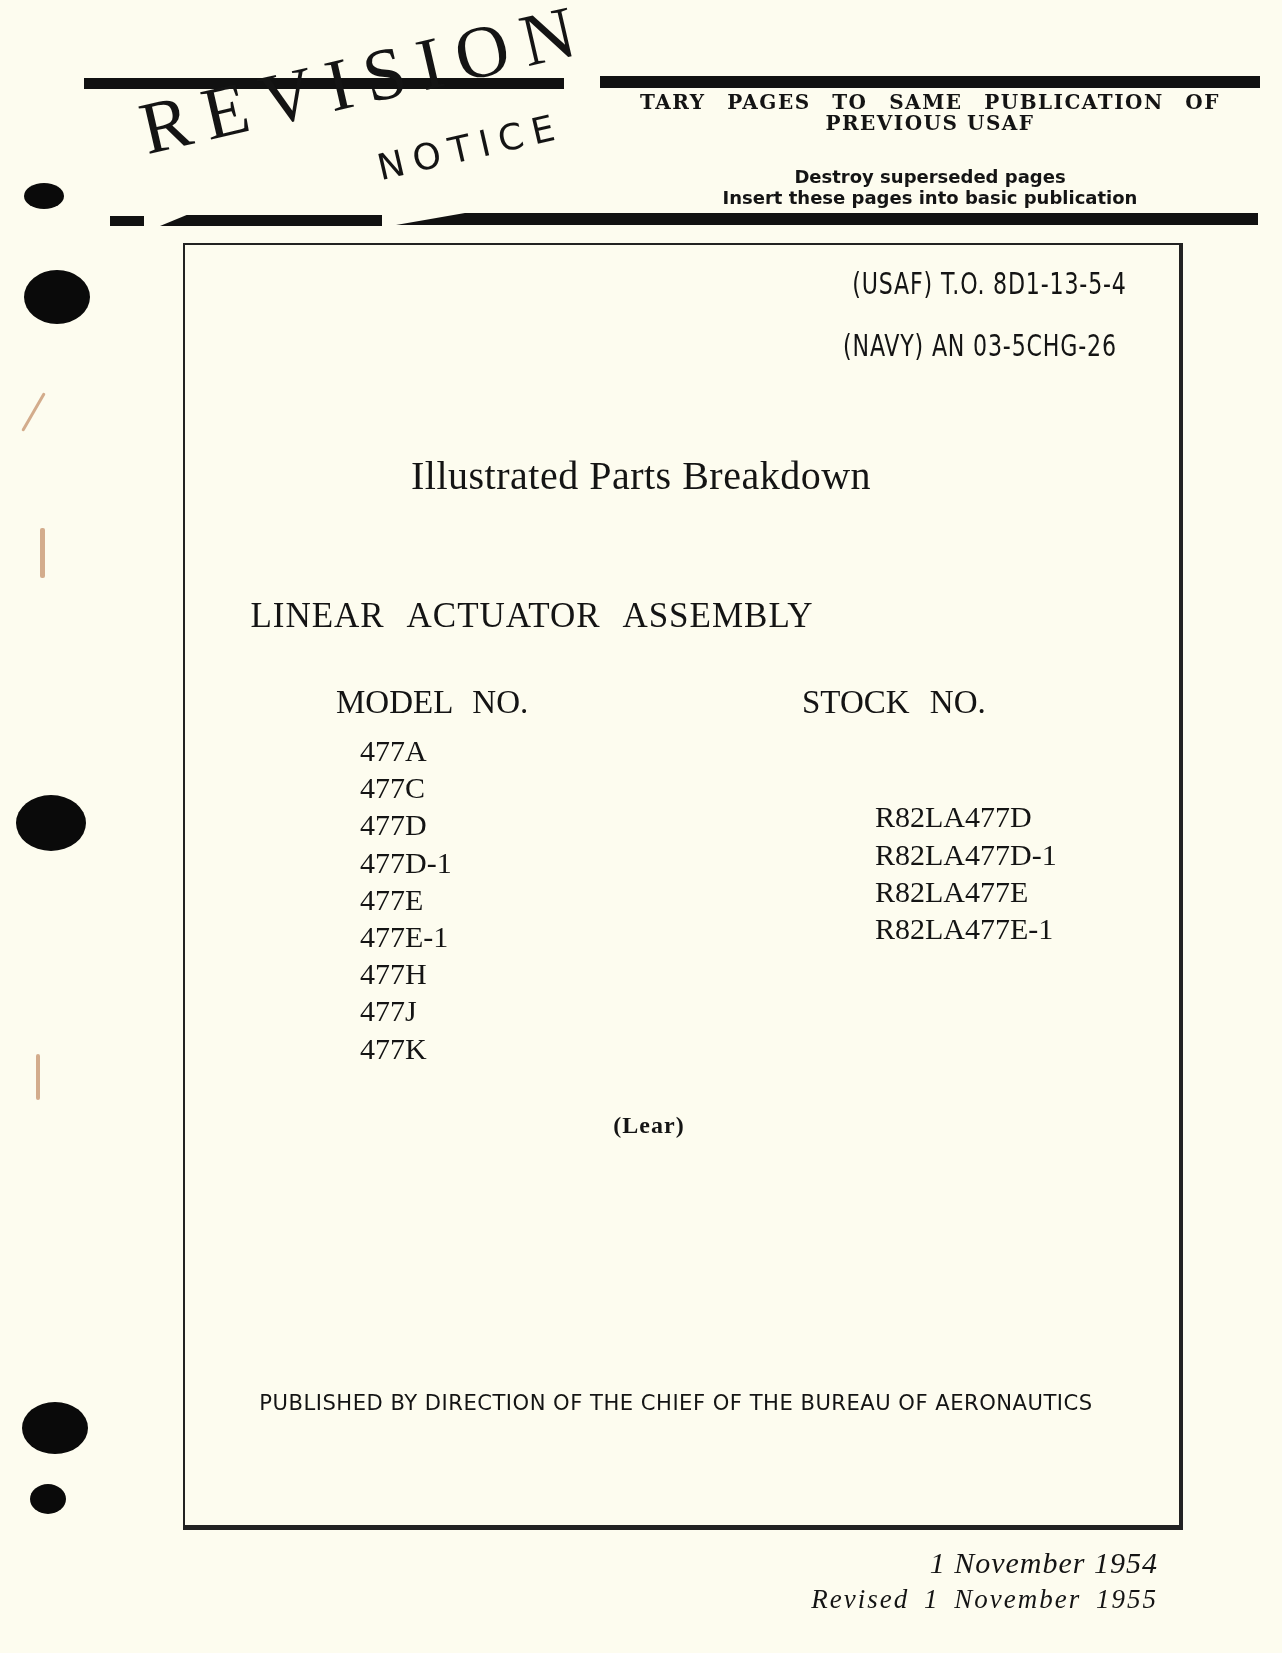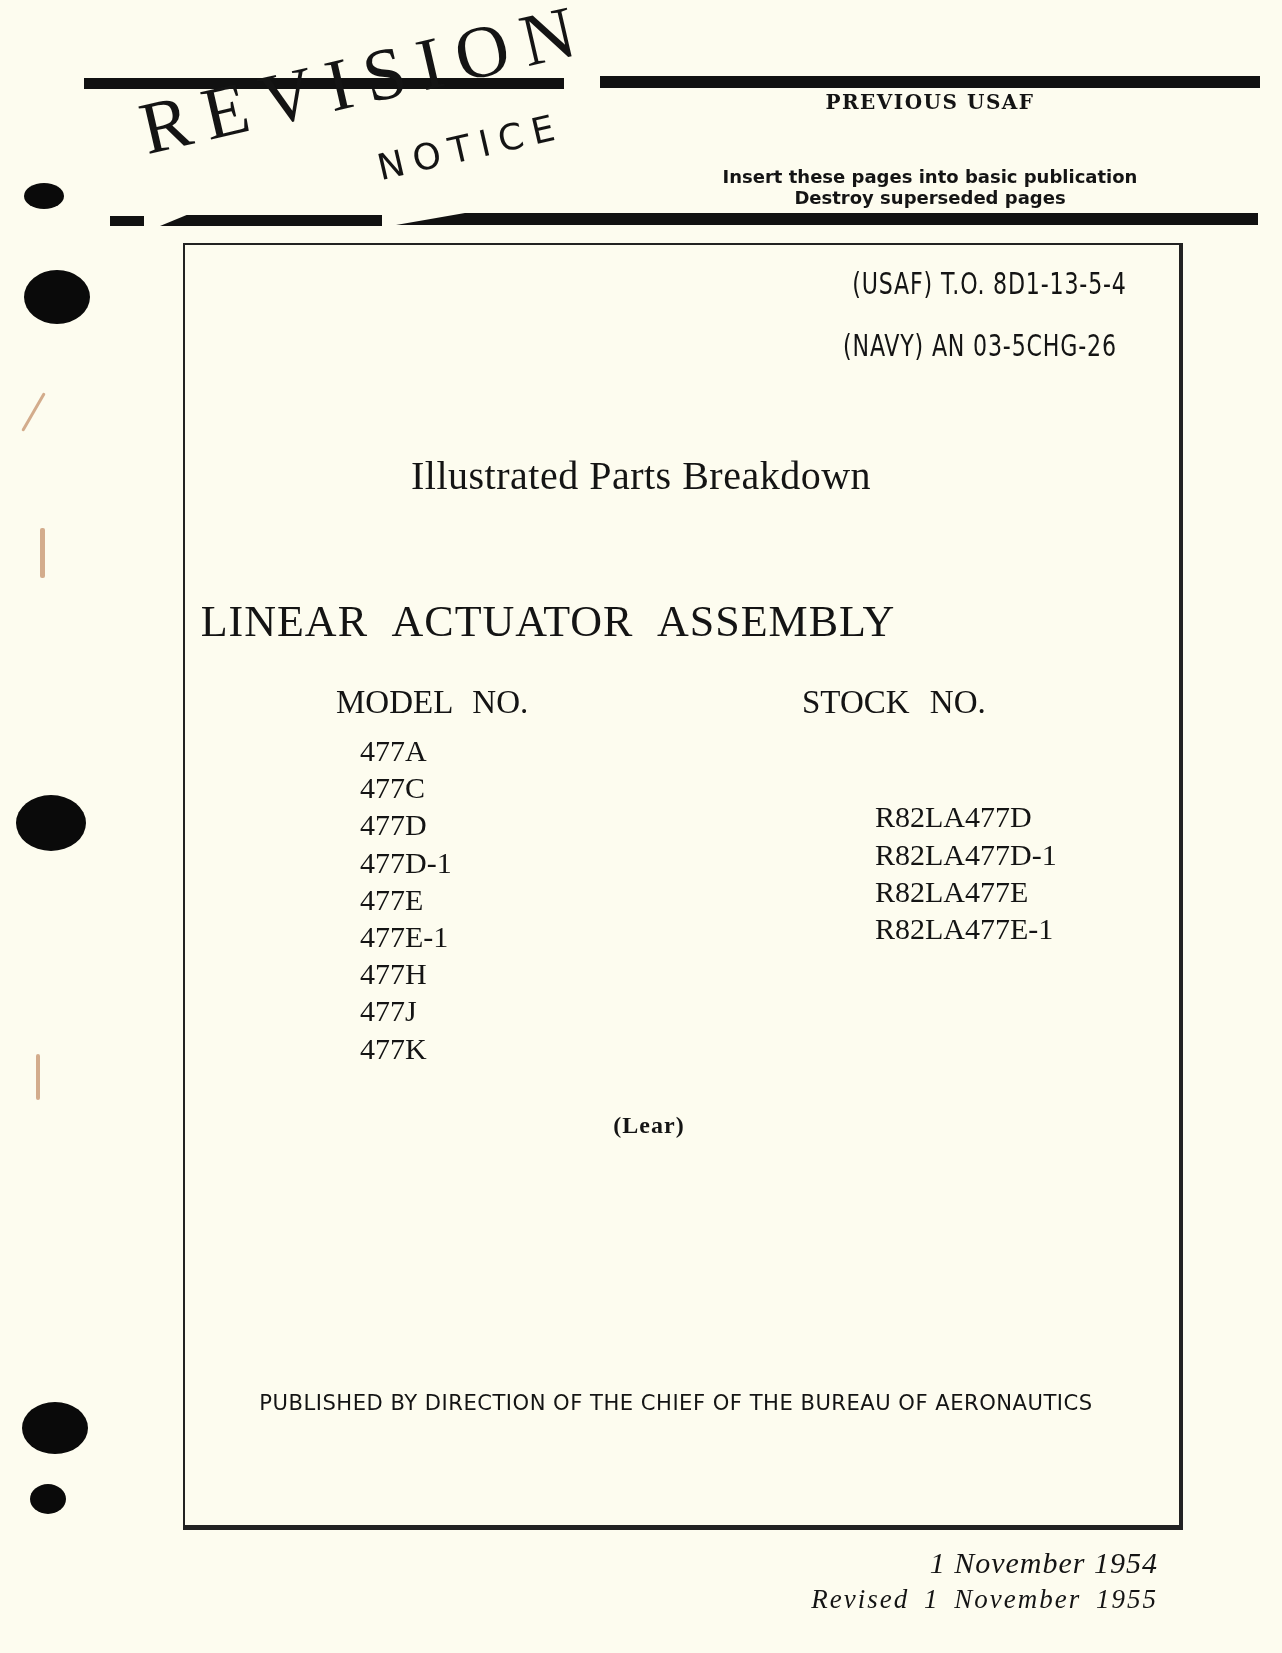--- a/index.html
+++ b/index.html
@@ -64,21 +64,21 @@
     transform: scaleX(.82); transform-origin: right center;
     white-space: nowrap;
   }
 
   .ipb {
     position: absolute; left: 0; width: 1282px; top: 452px; text-align: center;
     font-size: 40px; letter-spacing: .5px;
   }
   .title {
     position: absolute; left: 0; width: 1064px; top: 596px; text-align: center;
-    font-size: 44px; letter-spacing: 1px; word-spacing: 14px; margin-left: 16px;
+    font-size: 35px; letter-spacing: 1px; word-spacing: 14px;
   }
 
   .col-head { position: absolute; top: 684px; font-size: 33px; word-spacing: 12px; }
   .model-list { position: absolute; left: 360px; top: 724px; font-size: 30px; line-height: 37.2px; margin-top: 8px; }
   .stock-list { position: absolute; left: 830px; top: 724px; font-size: 30px; line-height: 37.2px; margin-left: 45px; }
   .stock-list div, .model-list div { height: 37.2px; white-space: nowrap; }
 
   .mfr {
     position: absolute; left: 8px; width: 1282px; top: 1112px; text-align: center;
     font-size: 24px; font-weight: bold; letter-spacing: 1px;
@@ -113,25 +113,26 @@
 <div class="bar" style="left:84px;top:78px;width:480px;height:11px;"></div>
 <div class="bar" style="left:600px;top:76px;width:660px;height:12px;"></div>
 <div class="bar" style="left:110px;top:216px;width:34px;height:10px;"></div>
 <div class="bar" style="left:160px;top:215px;width:222px;height:11px;clip-path:polygon(12% 0,100% 0,100% 100%,0 100%);"></div>
 <div class="bar" style="left:396px;top:213px;width:862px;height:12px;clip-path:polygon(8% 0,100% 0,100% 100%,0 100%);"></div>
 
 <div class="rev-word">REVISION</div>
 <div class="notice-word">NOTICE</div>
 
 <div class="supersede">
+  <span class="l2">TARY PAGES TO SAME PUBLICATION OF</span>
   <span>PREVIOUS USAF</span>
 </div>
 <div class="insert">
+  <div>Destroy superseded pages</div>
   <div>Insert these pages into basic publication</div>
-  <div>Destroy superseded pages</div>
 </div>
 
 <div class="box"></div>
 
 <div class="to-num" style="top:266px;">(USAF) T.O. 8D1-13-5-4</div>
 <div class="to-num" style="top:328px;right:165px;">(NAVY) AN 03-5CHG-26</div>
 
 <div class="ipb">Illustrated Parts Breakdown</div>
 <div class="title">LINEAR ACTUATOR ASSEMBLY</div>
 

